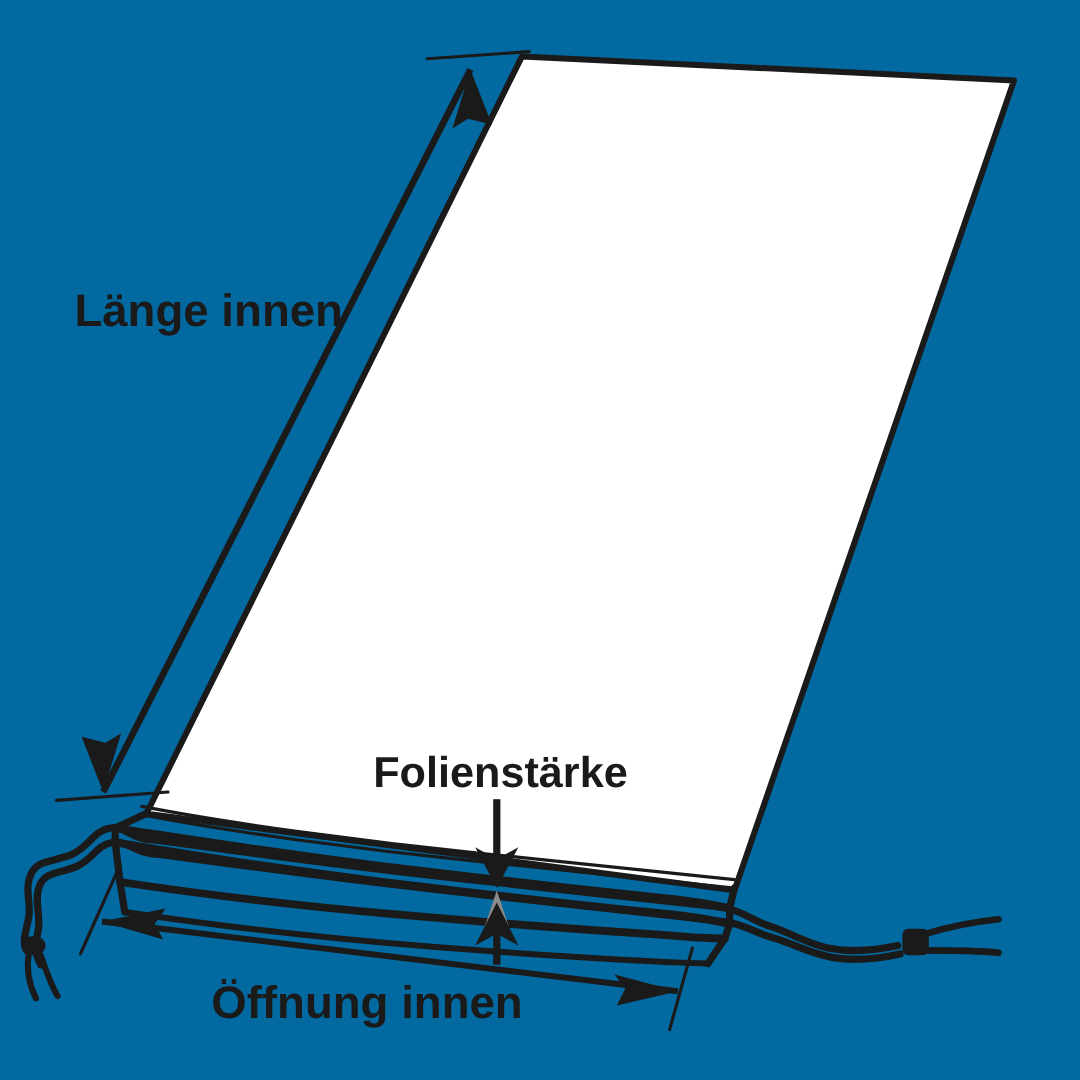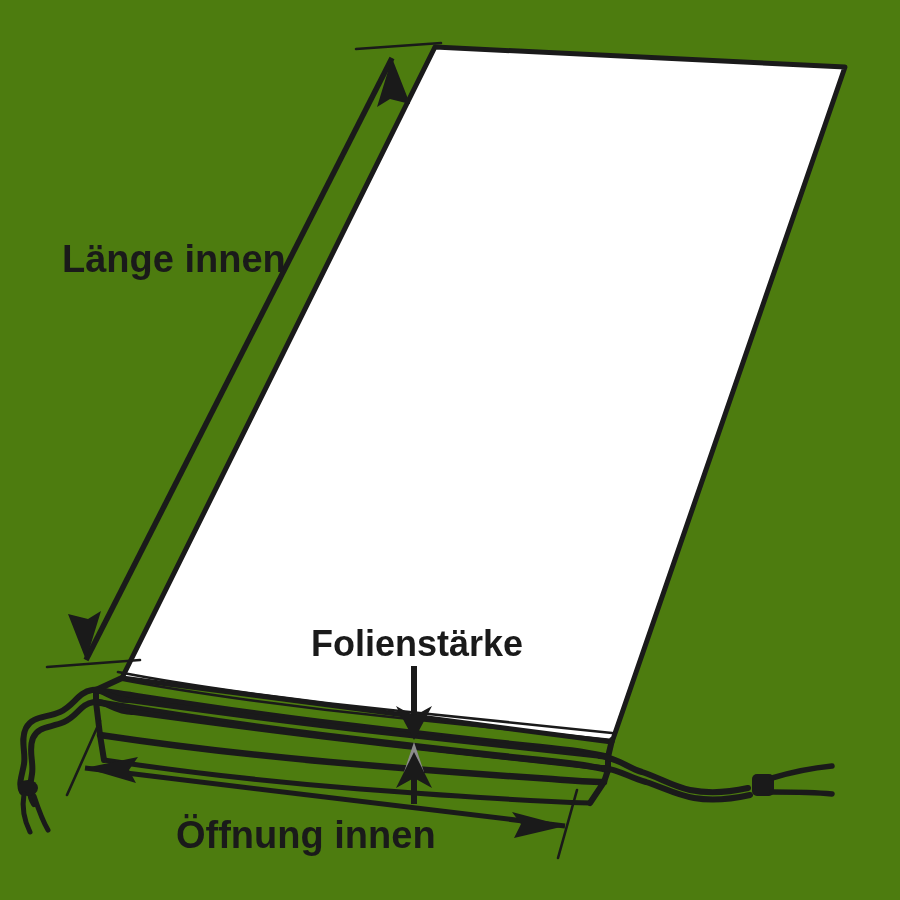--- a/index.html
+++ b/index.html
@@ -11,21 +11,21 @@
   body {
     width: 900px;
     height: 900px;
     font-family: "Liberation Sans", sans-serif;
     overflow: hidden;
   }
   #diagram-root {
     position: relative;
     width: 900px;
     height: 900px;
-    background: #4d7c0f;
+    background: #0369a1;
   }
   svg.figure {
     position: absolute;
     inset: 0;
     width: 900px;
     height: 900px;
     display: block;
   }
   .dim-label {
     font-family: "Liberation Sans", sans-serif;

